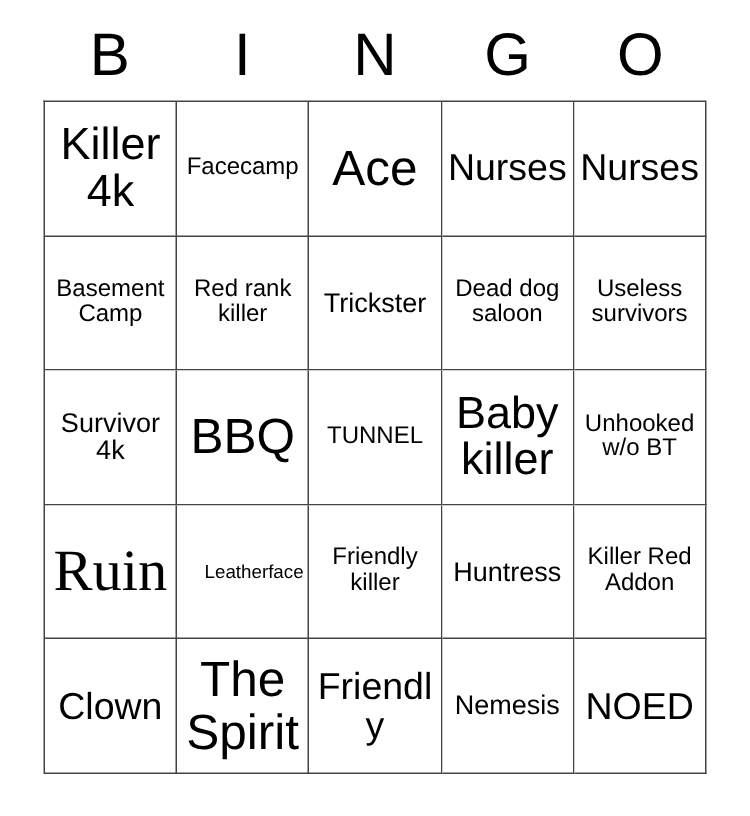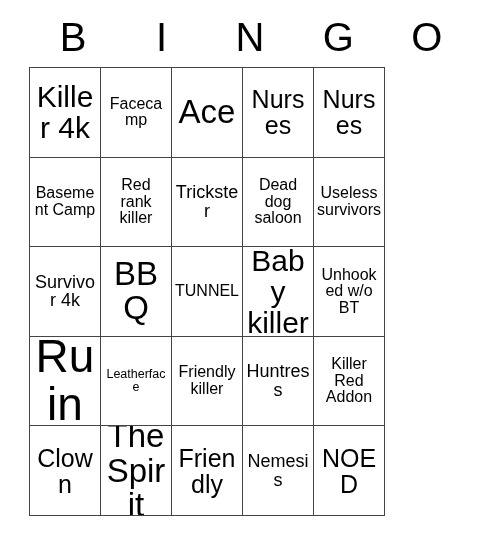--- a/index.html
+++ b/index.html
@@ -44,21 +44,21 @@
     letter-spacing: 0px;
     color: #000000;
     padding-bottom: 2px;
   }
 
   
   .grid {
     position: absolute;
     left: 29px;
     top: 67px;
-    width: 356px;
+    width: 442px;
     height: 449px;
     display: grid;
     grid-template-columns: repeat(5, 1fr);
     grid-template-rows: repeat(5, 1fr);
     border-top: 1px solid #444444;
     border-left: 1px solid #444444;
     box-sizing: border-box;
     background: #ffffff;
   }
 
@@ -76,29 +76,29 @@
   }
   .cell .cell-text {
     display: block;
     width: 100%;
     line-height: 1.04;
     word-wrap: break-word;
     color: #000000;
   }
 
   
-  .fs-xxl .cell-text { font-size: 46px; }
+  .fs-xxl .cell-text { font-size: 39px; font-family: Liberation Serif, serif; }
   .fs-xl  .cell-text { font-size: 33px; }
   .fs-lg  .cell-text { font-size: 30px; }
   .fs-md  .cell-text { font-size: 25px; }
   .fs-sm  .cell-text { font-size: 16px; }
   .fs-xs  .cell-text { font-size: 18px; }
   .fs-xxs .cell-text { font-size: 16px; }
   .fs-tiny .cell-text { font-size: 16px; }
-  .fs-micro .cell-text { font-size: 12.5px; }
+  .fs-micro .cell-text { font-size: 12.5px; text-align: right; }
 </style>
 </head>
 <body>
 
 <div class="card">
 
   <div class="header-row">
     <div class="header-cell">B</div>
     <div class="header-cell">I</div>
     <div class="header-cell">N</div>

